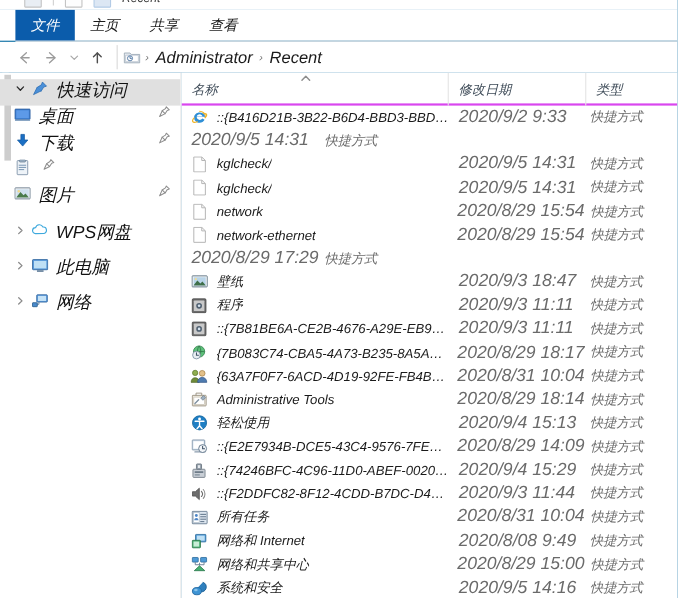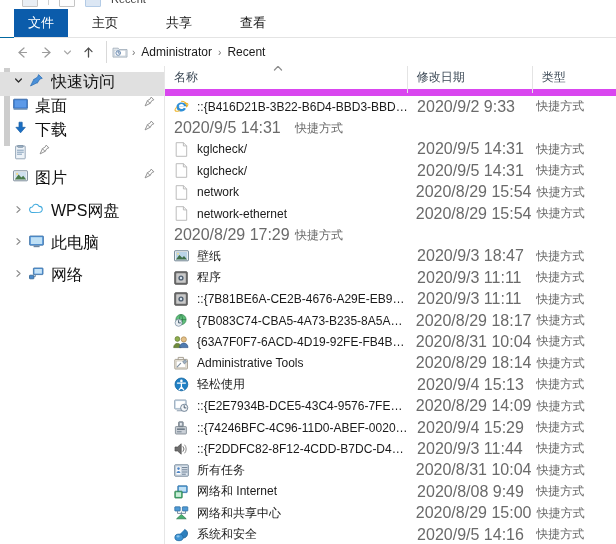--- a/index.html
+++ b/index.html
@@ -10,20 +10,21 @@
     background: #ffffff;
     font-family: "Liberation Sans", "DejaVu Sans", sans-serif;
     -webkit-font-smoothing: antialiased;
   }
 
   #app {
     position: relative;
     width: 616px; height: 544px;
     overflow: hidden;
     background: #0369a1;
+    font-style: italic;
   }
 
   
   .qat {
     position: absolute; left: 0; top: 0;
     width: 616px; height: 9px;
     background: #ffffff;
     overflow: hidden;
     border-bottom: 0;
   }
@@ -49,21 +50,21 @@
 
   
   .ribbon {
     position: absolute; left: 0; top: 9px;
     width: 616px; height: 28px;
     background: #ffffff;
     display: flex; align-items: stretch;
   }
   .tab {
     display: flex; align-items: center; justify-content: center;
-    padding: 0 24px;
+    padding: 0 14px;
     font-size: 13px;
     color: #1a1a1a;
     cursor: default;
     height: 28px;
     line-height: 28px;
     white-space: nowrap;
   }
   .tab.file {
     background: #0b5cab;
     color: #ffffff;
@@ -101,21 +102,21 @@
     margin-right: 8px;
     border: 1px solid #d9d9d9;
     border-left: 1px solid #d9d9d9;
     background: #ffffff;
     display: flex; align-items: center;
     padding-left: 4px;
     border-top: none; border-right: none; border-bottom: none;
   }
   .crumbs { display:flex; align-items:center; gap:0; }
   .crumb {
-    font-size: 12px; color: #1a1a1a;
+    font-size: 15px; color: #1a1a1a;
     padding: 2px 5px;
     white-space: nowrap;
   }
   .crumb-sep {
     font-size: 10px; color:#707070; padding: 0 1px;
     user-select:none;
   }
   .crumb-icon {
     width: 18px; height: 16px;
     display:flex; align-items:center; justify-content:center;
@@ -183,23 +184,23 @@
   
   .listpane {
     position: relative;
     flex: 1; height: 478px;
     background: #ffffff;
     overflow: hidden;
   }
   .col-header {
     position: relative;
     height: 30px;
-    display: flex; align-items: center;
+    display: flex; align-items: flex-start;
     background: #ffffff;
-    border-bottom: 7px solid #d946ef;
+    border-bottom: 2px solid #d946ef;
     gap: 12px;
   }
   .col {
     font-size: 12px; color: #3d4a57;
     height: 30px;
     display: flex; align-items: center;
     padding-left: 9px;
     position: relative;
     white-space: nowrap;
   }

